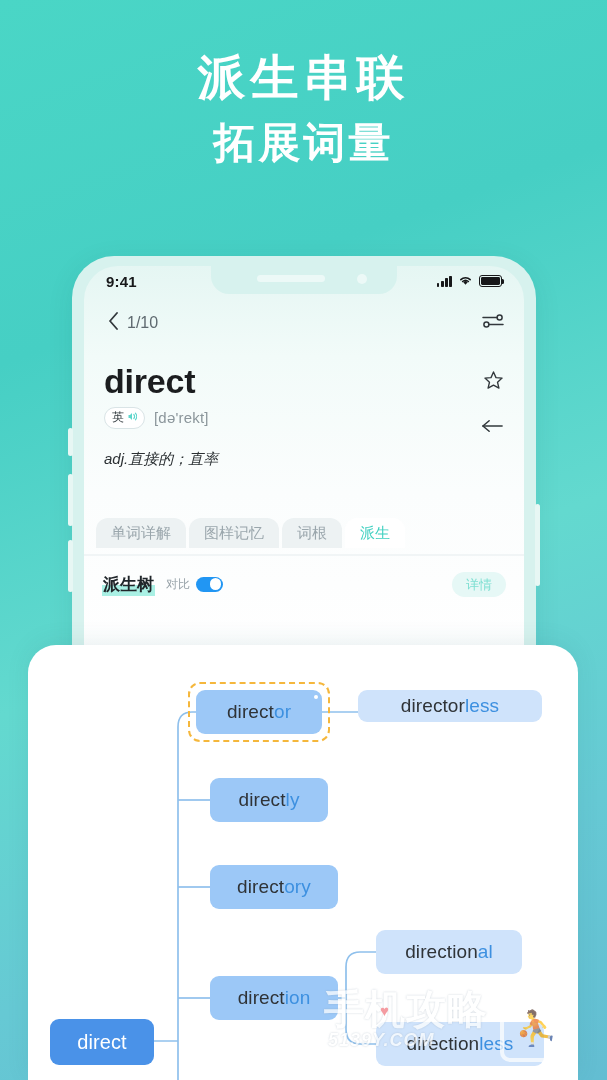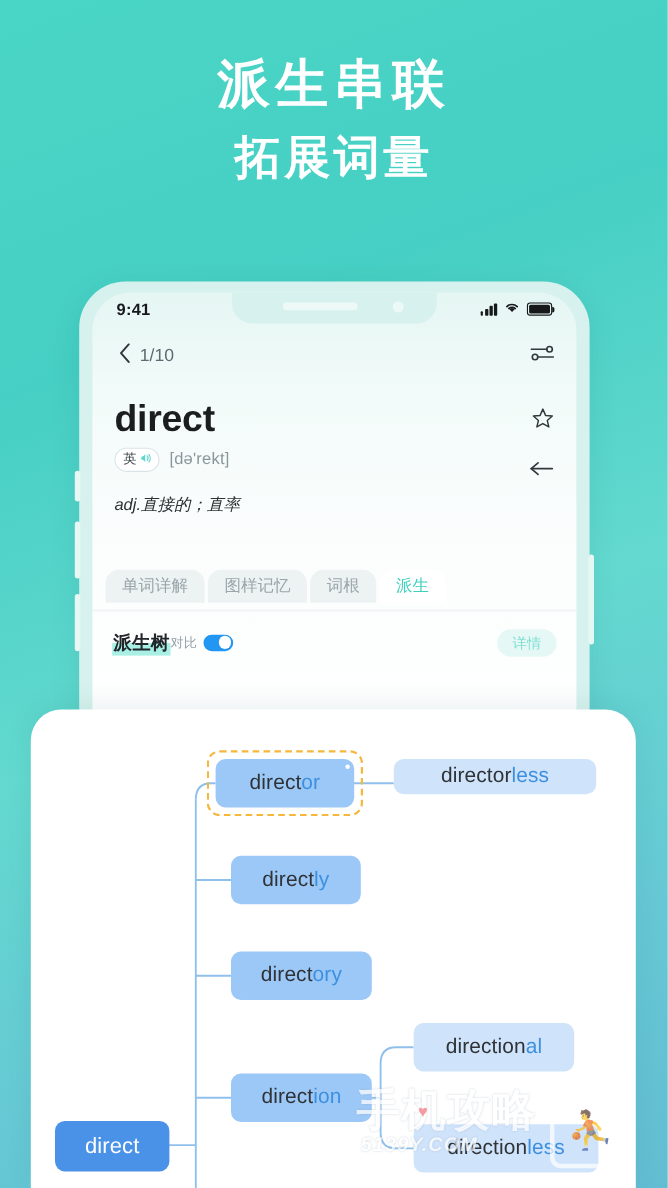--- a/index.html
+++ b/index.html
@@ -129,21 +129,21 @@
   
   .treehdr {
     position: absolute; top: 296px; left: 0; width: 440px; height: 44px;
     display: flex; align-items: center; padding: 0 18px;
   }
   .tree-title {
     font-size: 17px; font-weight: 700; color: #20262a;
     background: linear-gradient(180deg, rgba(255,255,255,0) 52%, #a9f0e4 52%, #a9f0e4 100%);
     padding: 0 1px;
   }
-  .cmp-label { font-size: 12px; color: #97a2a8; }
+  .cmp-label { font-size: 12px; color: #97a2a8; margin-left: 11px; }
   .toggle {
     margin-left: 6px; width: 27px; height: 15px; border-radius: 9px;
     background: #2196f3; position: relative;
   }
   .toggle b {
     position: absolute; right: 1.6px; top: 1.6px;
     width: 11.8px; height: 11.8px; border-radius: 50%; background: #fff;
   }
   .detail-btn {
     margin-left: auto; font-size: 13px; color: #7fdfd2;

